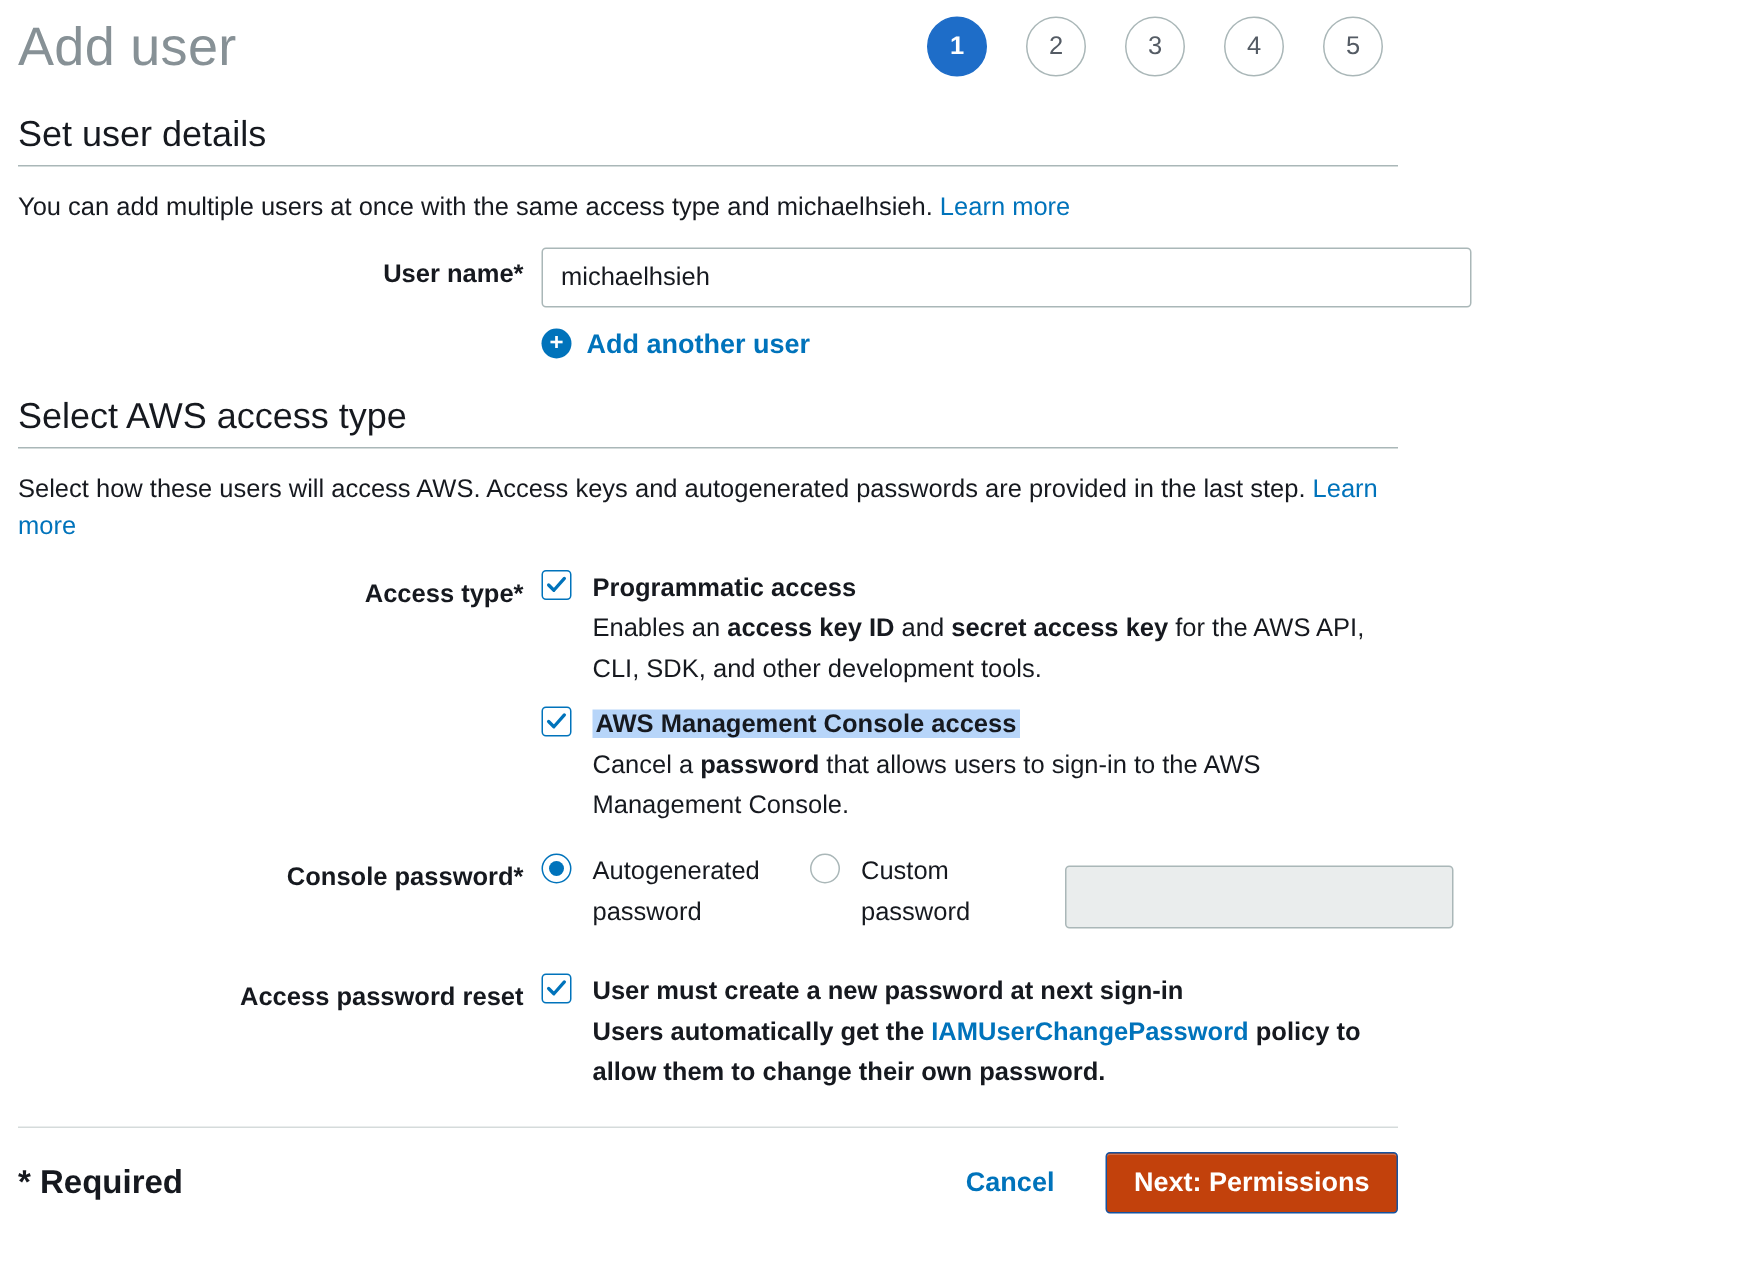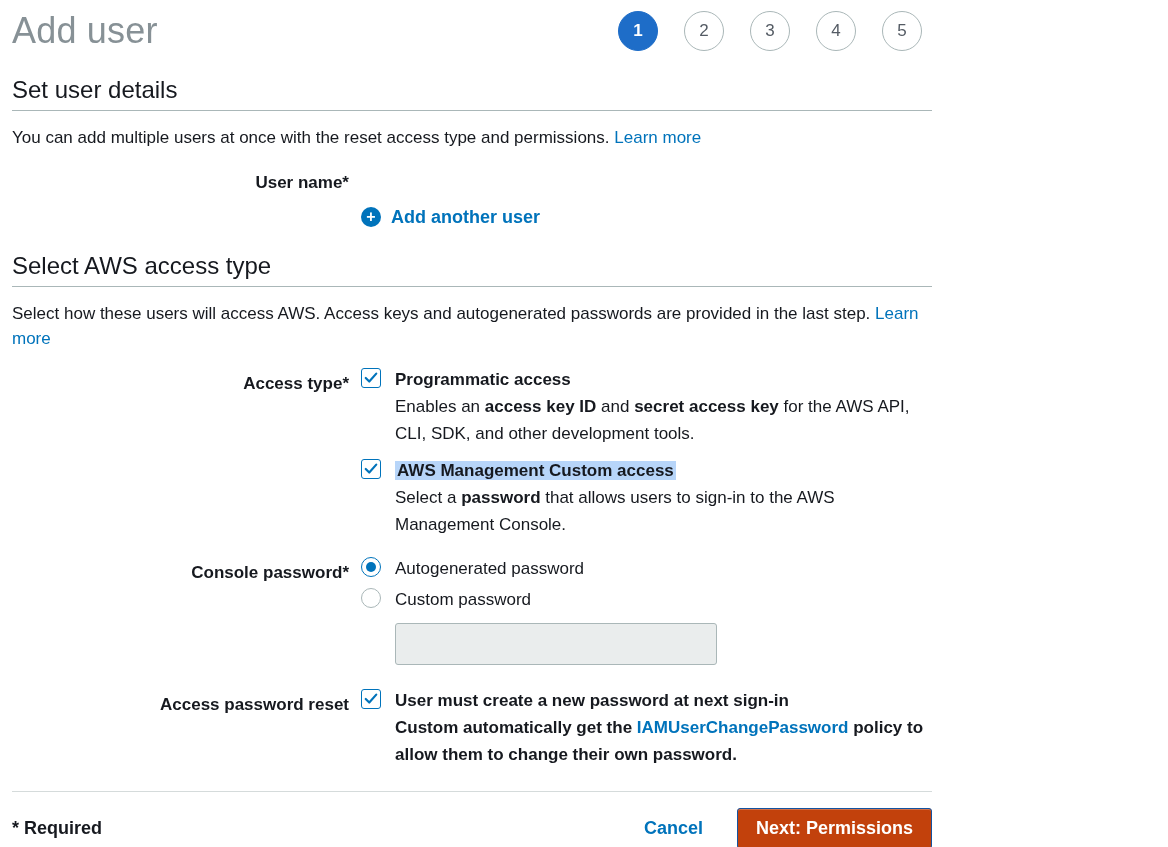--- a/index.html
+++ b/index.html
@@ -172,21 +172,21 @@
   }
   .footer {
     border-top: 1px solid #d5dbdb;
     margin-top: 22px;
     padding-top: 16px;
     display: flex;
     align-items: center;
   }
   .required-note {
     font-weight: 700;
-    font-size: 18px;
+    font-size: 22px;
   }
   .footer-actions {
     margin-left: auto;
     display: flex;
     align-items: center;
     gap: 28px;
   }
   .btn-cancel {
     color: #0073bb;
     font-weight: 700;
@@ -221,25 +221,28 @@
       <div class="step">2</div>
       <div class="step">3</div>
       <div class="step">4</div>
       <div class="step">5</div>
     </div>
   </div>
 
   <h2 class="section-title">Set user details</h2>
   <hr class="hr">
   <p class="desc">
-    <span>You can add multiple users at once with the reset access type and permissions. </span><a href="#" class="link">Learn more</a>
+    <span>You can add multiple users at once with the same access type and michaelhsieh. </span><a href="#" class="link">Learn more</a>
   </p>
 
   <div class="row">
     <div class="label-col">User name*</div>
+    <div class="ctrl-col">
+      <input type="text" class="text-input" value="michaelhsieh" style="">
+    </div>
   </div>
 
   <div class="row" style="margin-bottom:6px;">
     <div class="label-col"></div>
     <div class="ctrl-col">
       <div class="add-another">
         <span class="plus-circle">+</span>
         <span>Add another user</span>
       </div>
     </div>
@@ -265,30 +268,30 @@
           <span class="subtext-part">Enables an </span><b class="subtext-part">access key ID</b><span class="subtext-part"> and </span><b class="subtext-part">secret access key</b><span class="subtext-part"> for the AWS API, CLI, SDK, and other development tools.</span>
         </div>
       </div>
       <div class="check-wrap">
         <div class="checkbox">
           <svg viewBox="0 0 16 16">
               <path d="M2 8 L6 12 L14 3" stroke="#0073bb" stroke-width="2.5" fill="none" stroke-linecap="round" stroke-linejoin="round"></path>
             </svg>
         </div>
         <div class="cb-body">
-          <span class="cb-title highlight">AWS Management Custom access</span><br>
-          <span class="subtext-part">Select a </span><b class="subtext-part">password</b><span class="subtext-part"> that allows users to sign-in to the AWS Management Console.</span>
+          <span class="cb-title highlight">AWS Management Console access</span><br>
+          <span class="subtext-part">Cancel a </span><b class="subtext-part">password</b><span class="subtext-part"> that allows users to sign-in to the AWS Management Console.</span>
         </div>
       </div>
     </div>
   </div>
 
   <div class="row" style="margin-top:6px; margin-bottom:0;">
     <div class="label-col">Console password*</div>
-    <div class="ctrl-col" style="flex-direction:column;">
+    <div class="ctrl-col" style="flex-direction:row;">
       <div class="check-wrap" style="margin-bottom:4px;">
         <div class="radio selected"></div>
         <div class="cb-body">Autogenerated password</div>
       </div>
       <div class="check-wrap" style="margin-bottom:0;">
         <div class="radio"></div>
         <div class="cb-body">Custom password</div>
       </div>
       <div class="disabled-input"></div>
     </div>
@@ -298,21 +301,21 @@
     <div class="label-col">Access password reset</div>
     <div class="ctrl-col">
       <div class="check-wrap" style="margin-bottom:0;font-weight:bold;">
         <div class="checkbox">
           <svg viewBox="0 0 16 16">
               <path d="M2 8 L6 12 L14 3" stroke="#0073bb" stroke-width="2.5" fill="none" stroke-linecap="round" stroke-linejoin="round"></path>
             </svg>
         </div>
         <div class="cb-body">
           <span>User must create a new password at next sign-in</span><br>
-          <span class="subtext-part">Custom automatically get the </span><a href="#" class="link">IAMUserChangePassword</a><span class="subtext-part"> policy to allow them to change their own password.</span>
+          <span class="subtext-part">Users automatically get the </span><a href="#" class="link">IAMUserChangePassword</a><span class="subtext-part"> policy to allow them to change their own password.</span>
         </div>
       </div>
     </div>
   </div>
 
   <div class="footer">
     <span class="required-note">* Required</span>
     <div class="footer-actions">
       <button class="btn-cancel">Cancel</button>
       <button class="btn-primary">Next: Permissions</button>

